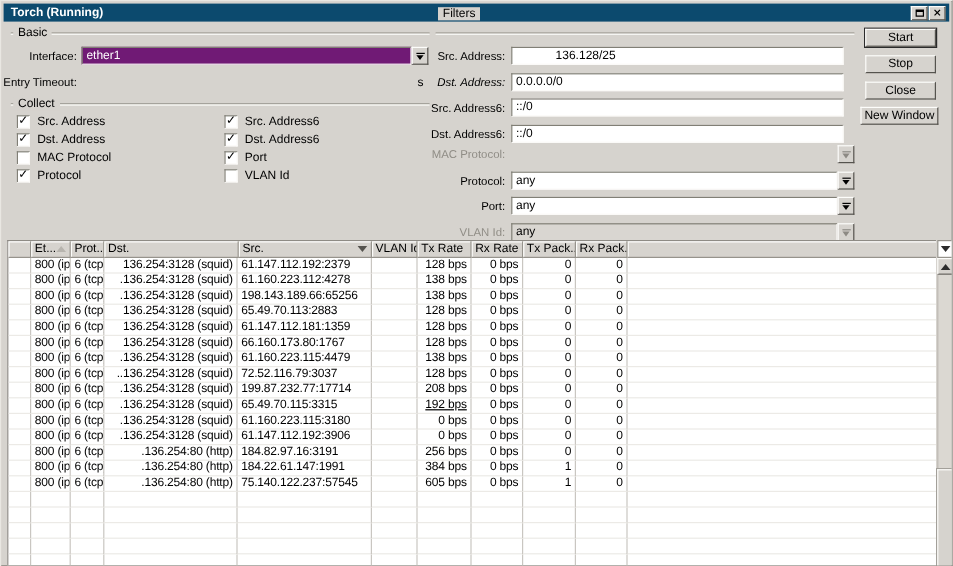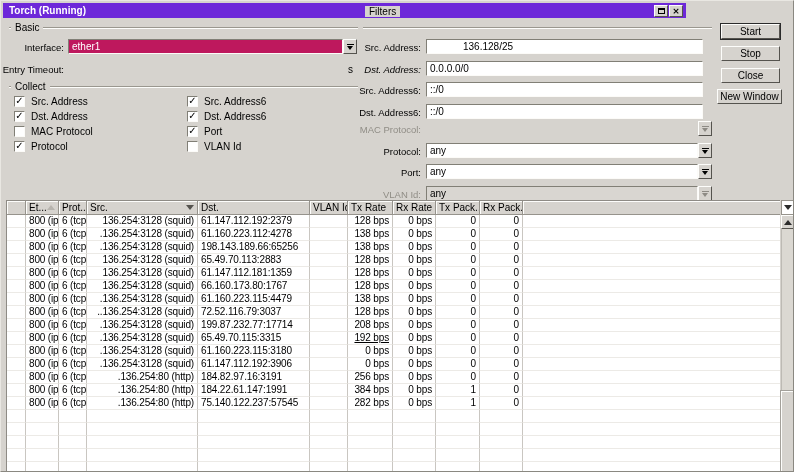--- a/index.html
+++ b/index.html
@@ -5,42 +5,42 @@
   html,body { margin:0; padding:0; background:#fff; }
   * { box-sizing:border-box; }
   .window {
     position:relative; width:794px; height:472px;
     background:#d6d3ce; overflow:hidden;
     font-family:"Liberation Sans", sans-serif; font-size:10px; color:#000;
     border:1px solid #8a8881;
     border-top-color:#e9e7e2; border-left-color:#e9e7e2;
   }
   .titlebar {
-    position:absolute; left:2px; top:2px; width:683px; height:15px;
-    background:#6d28d9; color:#fff; font-weight:bold; font-size:10px;
+    position:absolute; left:2px; top:2px; width:788px; height:15px;
+    background:#0c4a6e; color:#fff; font-weight:bold; font-size:10px;
     line-height:15px; padding-left:6px;
   }
   .tb-btn {
     position:absolute; top:1.5px; width:14px; height:12px;
     background:#d6d3ce; border:1px solid;
     border-color:#fdfdfb #55534e #55534e #fdfdfb;
     display:flex; align-items:center; justify-content:center;
   }
   .tb-btn .maxglyph { width:7px; height:6px; border:1px solid #000; border-top-width:2px; }
   .tb-btn .xglyph { font-family:"DejaVu Sans",sans-serif; font-size:9px; font-weight:bold; color:#000; line-height:10px; }
   .gline { position:absolute; height:0; border-top:1px solid #9a978f; border-bottom:1px solid #fdfdfb; }
   .gl-label { position:absolute; background:#d6d3ce; padding:0 4px; line-height:11px; }
   .lbl { position:absolute; text-align:right; white-space:nowrap; font-size:9.5px; line-height:11px; }
   .lbl.disabled, .citem .disabled { color:#908d86; }
   .tfield {
     position:absolute; height:15px; background:#fff;
     border:1px solid; border-color:#817f76 #fcfbf8 #fcfbf8 #817f76;
     line-height:13px; padding:0 3px; white-space:nowrap; overflow:hidden;
   }
-  .tfield.navy { background:#be185d; color:#fff; }
+  .tfield.navy { background:#701a75; color:#fff; }
   .tfield.disabled { background:#d9d6d1; }
   .tfield.indent { padding-left:36px; }
   .ddbtn {
     position:absolute; width:14px; height:15px; background:#d6d3ce;
     border:1px solid; border-color:#fdfdfb #55534e #55534e #fdfdfb;
     display:flex; align-items:center; justify-content:center; flex-direction:column;
   }
   .ddg { width:7px; }
   .ddg .b { height:1px; background:#000; margin-bottom:1px; }
   .ddg .t { width:0; height:0; border-left:3.5px solid transparent; border-right:3.5px solid transparent; border-top:4px solid #000; margin:0 auto; }
@@ -236,22 +236,22 @@
     </div>
     <div class="btn default" style="left: 720px; top: 23px; width: 59px;">Start</div>
     <div class="btn" style="left: 720px; top: 45px; width: 59px;">Stop</div>
     <div class="btn" style="left: 720px; top: 67px; width: 59px;">Close</div>
     <div class="btn" style="left: 716px; top: 88px; width: 65px;">New Window</div>
     <div class="table">
       <div class="thead">
         <div class="th" style="width: 19px;"></div>
         <div class="th" style="width: 33px;">Et...<div class="sort-asc-faint"></div></div>
         <div class="th" style="width: 28px;">Prot...</div>
+        <div class="th" style="width: 112px;">Dst.</div>
         <div class="th" style="width: 111px;">Src.<div class="sort-desc"></div></div>
-        <div class="th" style="width: 112px;">Dst.</div>
         <div class="th" style="width: 38px;">VLAN Id</div>
         <div class="th" style="width: 45px;">Tx Rate</div>
         <div class="th" style="width: 43px;">Rx Rate</div>
         <div class="th" style="width: 44px;">Tx Pack...</div>
         <div class="th" style="width: 43px;">Rx Pack...</div>
         <div class="th fill" style="flex: 1 1 0%;"></div>
       </div>
       <div class="trow">
         <div class="td" style="width: 19px; text-align: left;"></div>
         <div class="td" style="width: 33px; text-align: left;">800 (ip)</div>
@@ -434,21 +434,21 @@
         <div class="td" style="width: 43px; text-align: right;">0</div>
         <div class="td fill" style="flex: 1 1 0%;"></div>
       </div>
       <div class="trow">
         <div class="td" style="width: 19px; text-align: left;"></div>
         <div class="td" style="width: 33px; text-align: left;">800 (ip)</div>
         <div class="td" style="width: 28px; text-align: left;">6 (tcp)</div>
         <div class="td" style="width: 111px; text-align: right;">.136.254:80 (http)</div>
         <div class="td" style="width: 112px; text-align: left;">75.140.122.237:57545</div>
         <div class="td" style="width: 38px; text-align: left;"></div>
-        <div class="td" style="width: 45px; text-align: right;">282 bps</div>
+        <div class="td" style="width: 45px; text-align: right;">605 bps</div>
         <div class="td" style="width: 43px; text-align: right;">0 bps</div>
         <div class="td" style="width: 44px; text-align: right;">1</div>
         <div class="td" style="width: 43px; text-align: right;">0</div>
         <div class="td fill" style="flex: 1 1 0%;"></div>
       </div>
       <div class="trow">
         <div class="td" style="width: 19px; text-align: left;"></div>
         <div class="td" style="width: 33px; text-align: left;"></div>
         <div class="td" style="width: 28px; text-align: left;"></div>
         <div class="td" style="width: 111px; text-align: right;"></div>

